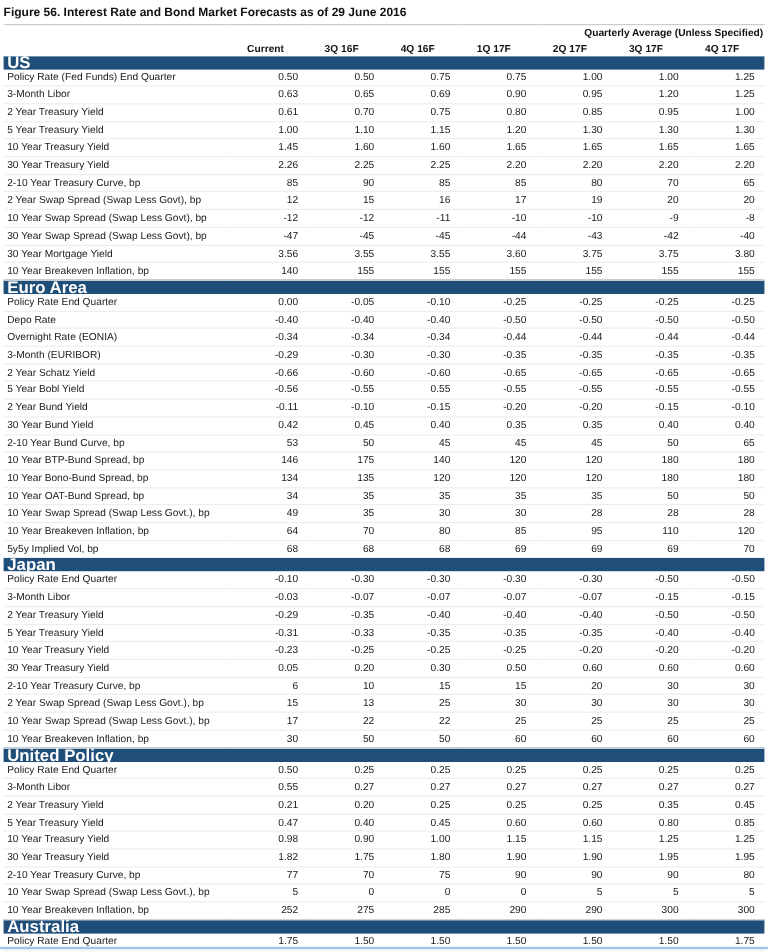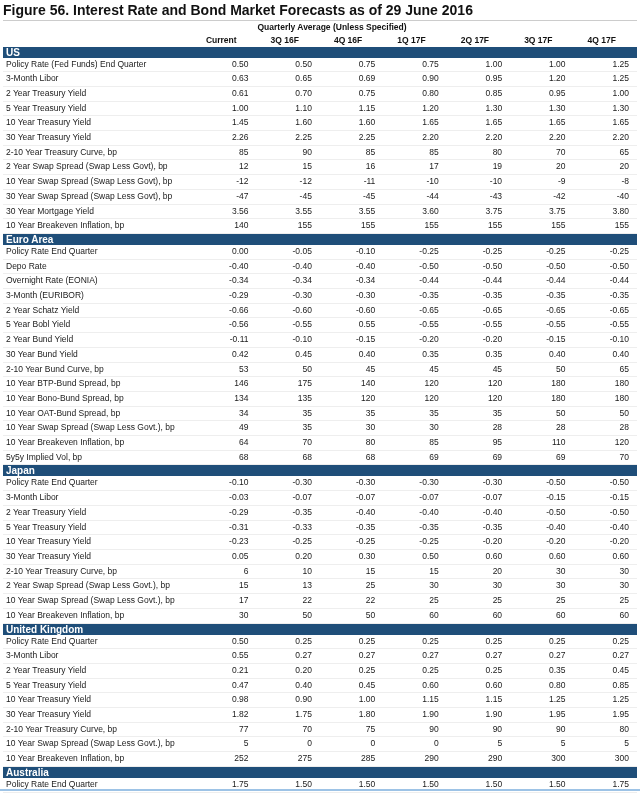--- a/index.html
+++ b/index.html
@@ -7,21 +7,21 @@
     margin: 0; padding: 0;
     width: 640px; height: 793px;
     background: #ffffff;
     font-family: "Liberation Sans", sans-serif;
     color: #1a1a1a;
     overflow: hidden;
     position: relative;
   }
   .page { padding: 3px 3px 0 3px; position: relative; height: 793px; }
   .title {
-    font-size: 14px;
+    font-size: 10px;
     font-weight: bold;
     line-height: 13px;
     margin: 1px 0 3px 0;
     color: #111111;
   }
   table.forecast {
     border-collapse: collapse;
     table-layout: fixed;
     width: 634px;
     border-top: 1px solid #cccccc;
@@ -31,34 +31,34 @@
   thead td {
     font-weight: bold;
     font-size: 8.5px;
     color: #111111;
     white-space: nowrap;
     overflow: hidden;
   }
   td.group-hdr-left { height: 13px; }
   td.group-hdr {
     height: 13px;
-    text-align: left;
+    text-align: right;
     vertical-align: middle;
   }
   td.col-hdr {
     height: 13px;
     text-align: center;
     padding-right: 8px;
     vertical-align: middle;
   }
   tr.section-band td {
     background: #1f4e79;
     color: #ffffff;
     font-weight: bold;
-    font-size: 10px;
+    font-size: 14px;
     height: 11px;
     line-height: 11px;
     padding: 0 0 0 3px;
     white-space: nowrap;
   }
   tr.data-row td {
     font-size: 8.5px;
     height: 11.7px;
     line-height: 11.7px;
     border-bottom: 1px solid #eeeeee;
@@ -482,21 +482,21 @@
           <td class="lab">10 Year Breakeven Inflation, bp</td>
           <td class="val">30</td>
           <td class="val">50</td>
           <td class="val">50</td>
           <td class="val">60</td>
           <td class="val">60</td>
           <td class="val">60</td>
           <td class="val">60</td>
         </tr>
         <tr class="section-band">
-          <td colspan="8">United Kingdom</td>
+          <td colspan="8">United Policy</td>
         </tr>
         <tr class="data-row">
           <td class="lab">Policy Rate End Quarter</td>
           <td class="val">0.50</td>
           <td class="val">0.25</td>
           <td class="val">0.25</td>
           <td class="val">0.25</td>
           <td class="val">0.25</td>
           <td class="val">0.25</td>
           <td class="val">0.25</td>

